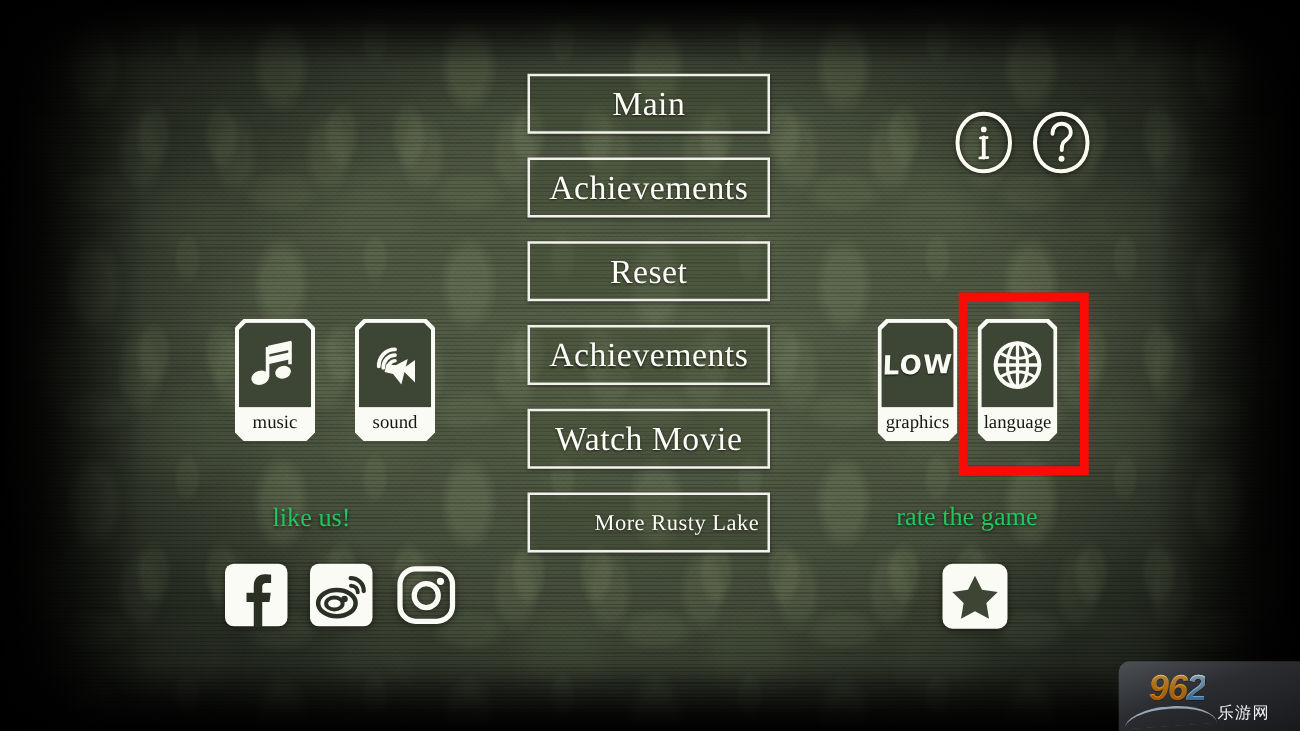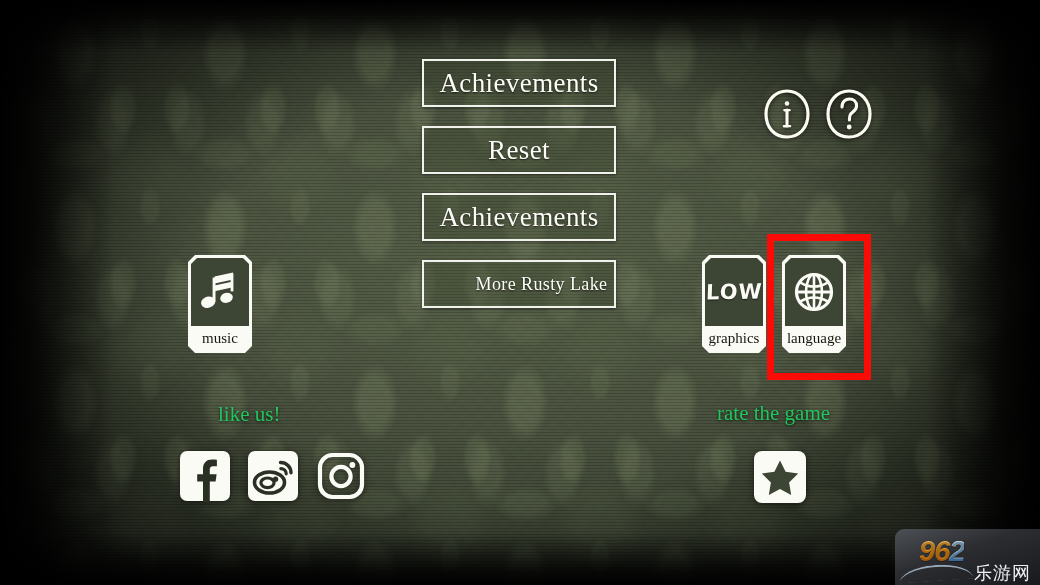--- a/index.html
+++ b/index.html
@@ -186,21 +186,21 @@
   .wm-net{
     position:absolute; left:79px; top:13px;
     font-family:"DejaVu Sans", sans-serif;
     font-weight:700; font-size:17px; letter-spacing:.5px;
     color:#f4f6f8;
     margin-top:46px;
   }
   .wm-cn{
     position:absolute; left:79px; top:32px;
     font-family:"DejaVu Sans", sans-serif;
-    font-size:18px; letter-spacing:1px;
+    font-size:13px; letter-spacing:1px;
     color:#eef1f4;
   }
   .wm-swoosh{
     position:absolute; left:4px; top:36px; width:74px; height:16px;
     border-top:2px solid rgba(190,210,230,.75);
     border-radius:50%/100% 100% 0 0;
     transform:rotate(-4deg);
   }
 </style>
 </head>
@@ -210,27 +210,33 @@
 
   <div class="bg-base"></div>
   <div class="bg-damask"></div>
   <div class="bg-damask2"></div>
   <div class="bg-noise"></div>
   <div class="bg-scan"></div>
   <div class="bg-vignette"></div>
 
   <div class="menu-col">
     <div class="menu-btn">
+        <span>Main</span>
+      </div>
+    <div class="menu-btn">
         <span>Achievements</span>
       </div>
     <div class="menu-btn">
         <span>Reset</span>
       </div>
     <div class="menu-btn">
         <span>Achievements</span>
+      </div>
+    <div class="menu-btn">
+        <span>Watch Movie</span>
       </div>
     <div class="menu-btn small">
         <span>More Rusty Lake</span>
       </div>
   </div>
 
   <div class="circle-row">
     <div class="circ-btn">
       <svg width="50" height="52" viewBox="0 0 50 52" aria-hidden="true">
         <path d="M25 3 C37 3 46 13 46 26 C46 40 37 49 25 49 C12 49 4 39 4 26 C4 13 13 3 25 3 Z" fill="none" stroke="#fbfbf2" stroke-width="3.2" stroke-linecap="round"></path>
@@ -258,20 +264,33 @@
           <path d="M14.5 15.5 L33 11.5 L33 17.2 L14.5 21.3 Z" fill="#fbfbf6"></path>
           <rect x="12.6" y="7.6" width="2.9" height="24" fill="#fbfbf6"></rect>
           <rect x="30.6" y="3.4" width="2.8" height="18" fill="#fbfbf6"></rect>
           <ellipse cx="8.2" cy="32.2" rx="7.2" ry="5.6" fill="#fbfbf6" transform="rotate(-16 8.2 32.2)"></ellipse>
           <ellipse cx="26.5" cy="27.8" rx="6.4" ry="5" fill="#fbfbf6" transform="rotate(-16 26.5 27.8)"></ellipse>
         </svg>
       </div>
       <div class="card-label">music</div>
     </div>
 
+    <div class="card">
+      <div class="card-art">
+        <svg width="44" height="44" viewBox="0 0 44 44" aria-hidden="true">
+          <path d="M30 15 L30 36 L21.5 29.5 L14.5 29.5 L14.5 22.5 L21.5 22.5 Z" fill="#fbfbf6" transform="rotate(14 22 25)"></path>
+          <path d="M27.5 25.5 L38 18 L38 36 Z" fill="#fbfbf6"></path>
+          <path d="M9 23 C9 15.5 14.5 9.5 22 9.5" fill="none" stroke="#fbfbf6" stroke-width="3.1" stroke-linecap="round"></path>
+          <path d="M12.6 24.2 C12.6 18.6 16.8 14 22 14" fill="none" stroke="#fbfbf6" stroke-width="3" stroke-linecap="round"></path>
+          <path d="M16.4 25.4 C16.4 21.6 19 18.6 22 18.6" fill="none" stroke="#fbfbf6" stroke-width="2.9" stroke-linecap="round"></path>
+          <circle cx="21.2" cy="24.4" r="2.5" fill="#fbfbf6"></circle>
+        </svg>
+      </div>
+      <div class="card-label">sound</div>
+    </div>
 
   </div>
 
   <div class="right-cards">
 
     <div class="card">
       <div class="card-art">
         <span class="low-text">LOW</span>
       </div>
       <div class="card-label">graphics</div>

